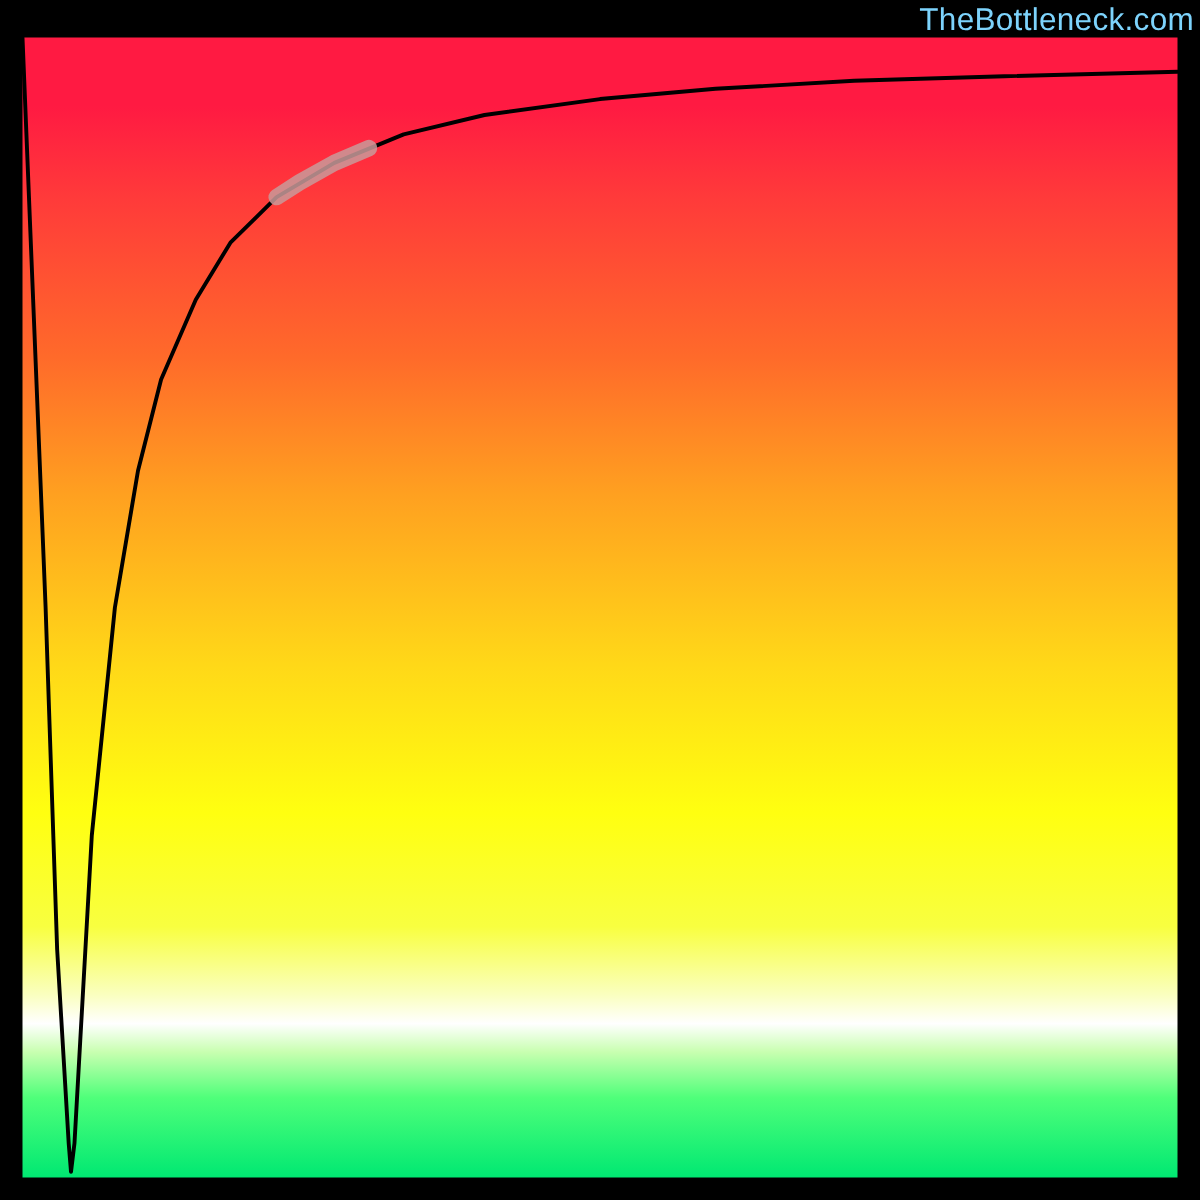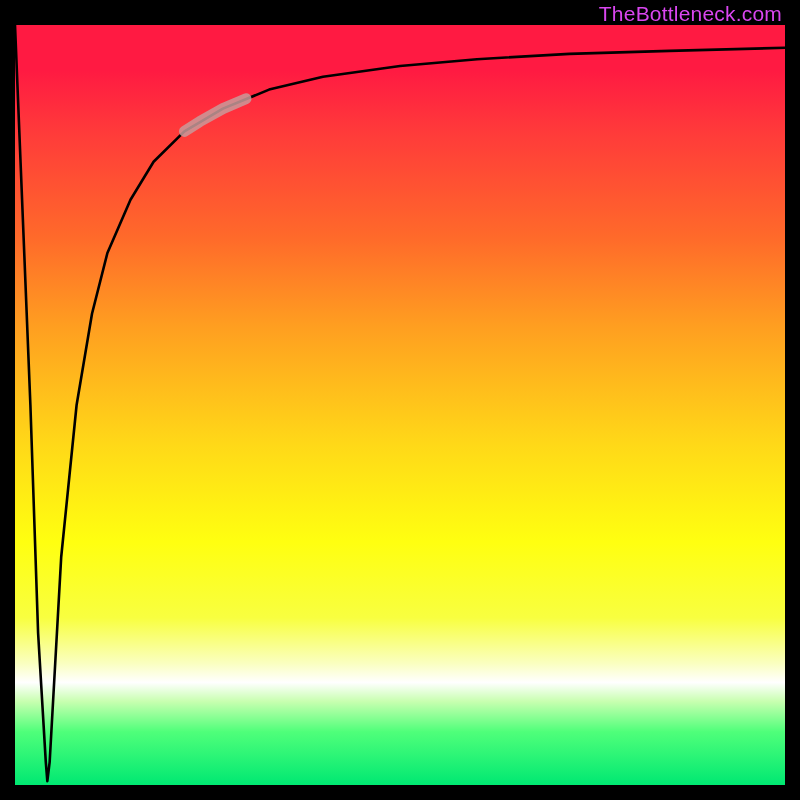--- a/index.html
+++ b/index.html
@@ -27,24 +27,24 @@
       #f8ff40 78%,
       #faffc0 84%,
       #ffffff 86.5%,
       #c8ffb0 89%,
       #4fff7a 93%,
       #00e872 100%);
   }
   .attribution {
     position: absolute;
     top: 2px;
-    right: 18px;
+    right: 4px;
     font-family: Arial, Helvetica, sans-serif;
     font-size: 21px;
-    color: #d946ef;
+    color: #7dd3fc;
     letter-spacing: 0.2px;
   }
   svg.curve {
     position: absolute;
     left: 0;
     top: 0;
     width: 770px;
     height: 760px;
     overflow: visible;
   }

